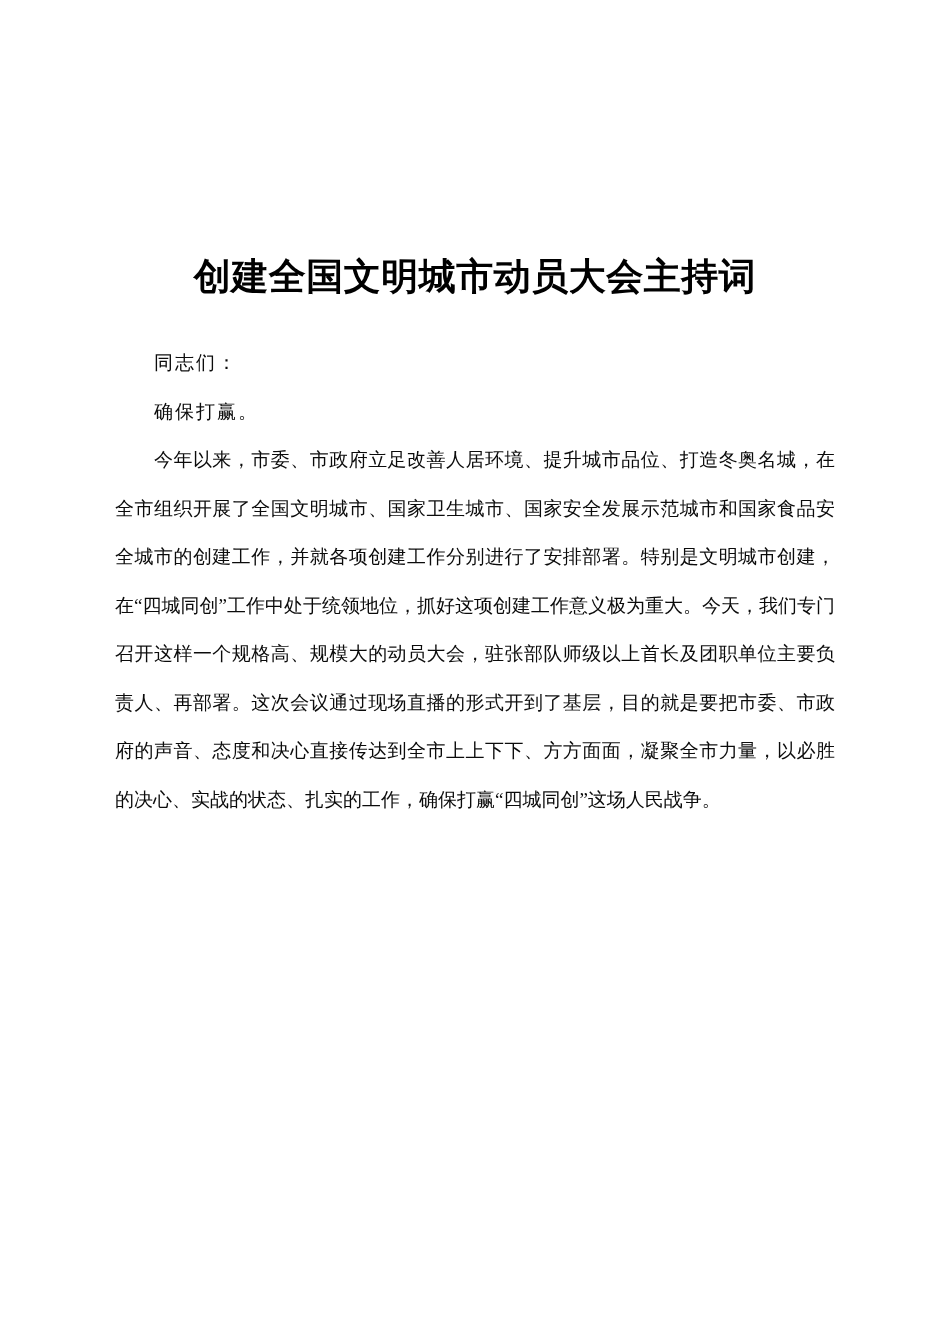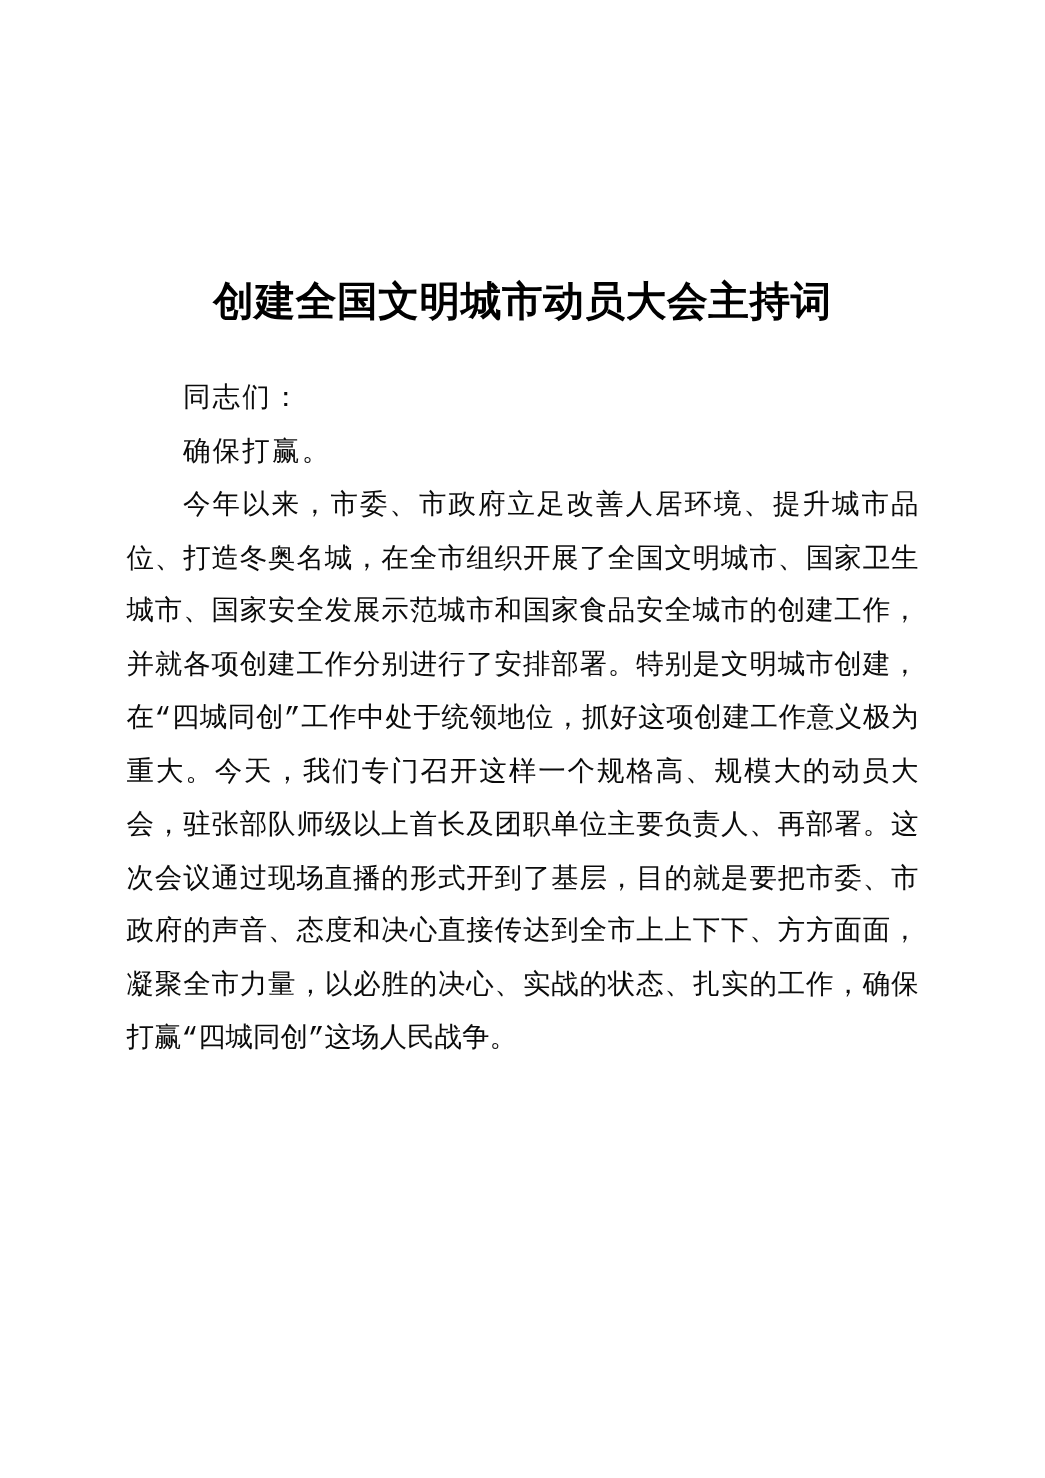--- a/index.html
+++ b/index.html
@@ -14,40 +14,39 @@
     background: #ffffff;
     overflow: hidden;
     font-family: "Liberation Serif", "DejaVu Serif", serif;
     color: #0b0b0b;
   }
   .content {
     position: absolute;
     left: 115px;
     top: 0;
     width: 720px;
-    font-family: Liberation Mono, monospace;
   }
   .doc-title {
     margin: 250px 0 0 0;
     padding: 0;
     font-size: 37px;
     line-height: 54px;
     font-weight: bold;
     text-align: center;
     color: #000000;
     letter-spacing: 0.5px;
     white-space: nowrap;
   }
   .doc-body {
     margin-top: 35px;
   }
   .doc-body p {
     margin: 0;
     padding: 0;
-    font-size: 25px;
+    font-size: 19px;
     line-height: 48.5px;
     text-align: justify;
     text-justify: inter-character;
     text-indent: 2.05em;
     word-break: normal;
     color: #0b0b0b;
   }
   .doc-body p.short-line {
     text-align: left;
     letter-spacing: 2px;

